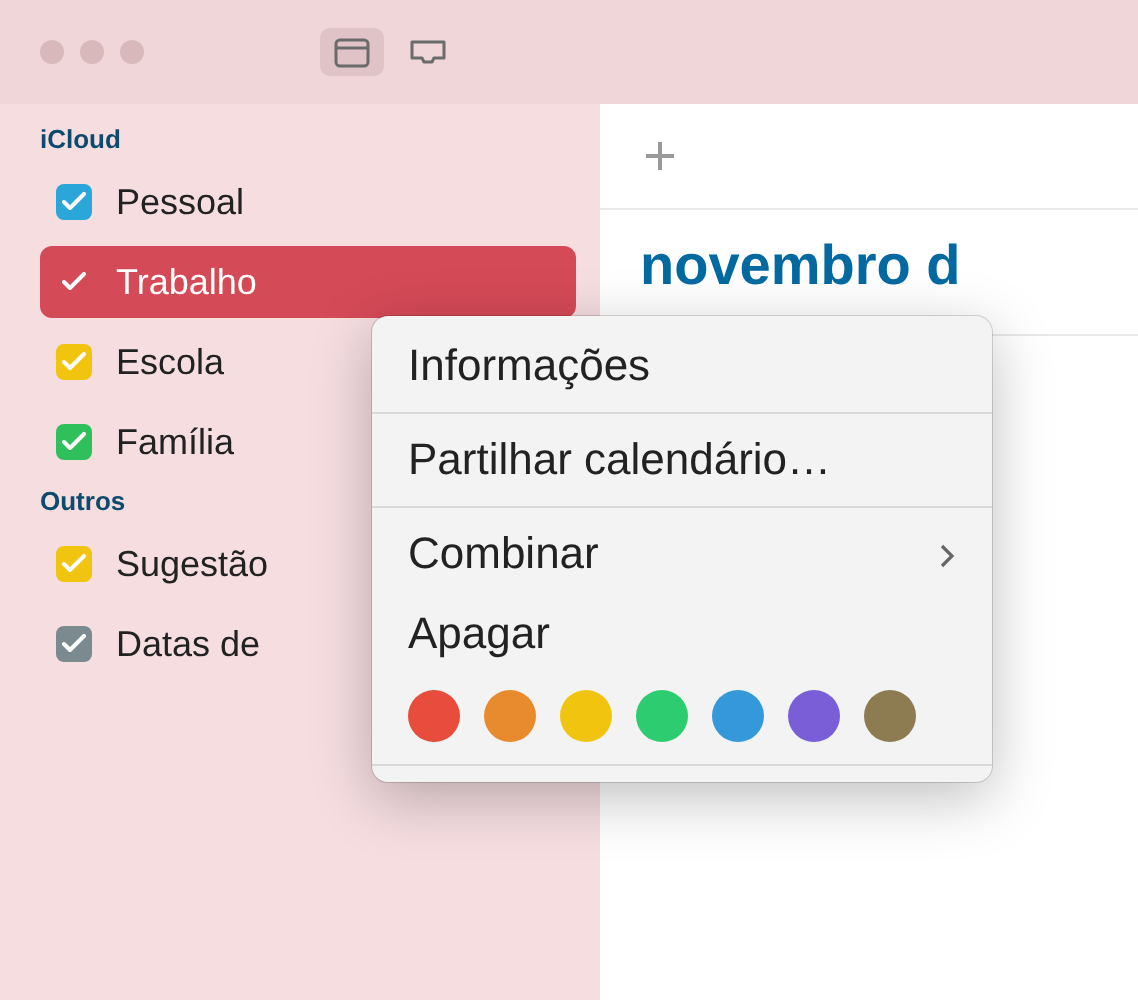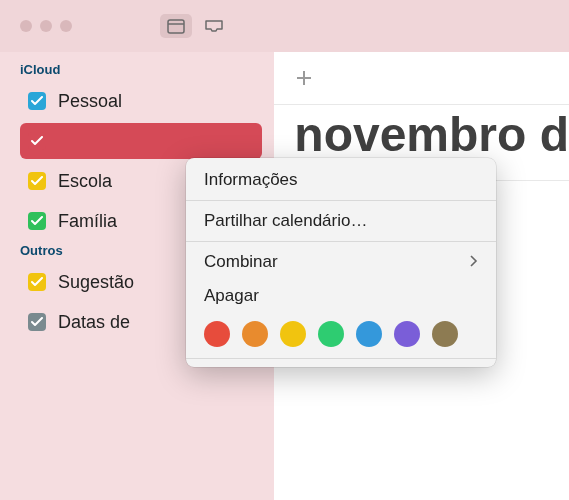--- a/index.html
+++ b/index.html
@@ -108,41 +108,41 @@
 .plus-btn {
   width: 28px;
   height: 28px;
   display: flex;
   align-items: center;
   justify-content: center;
 }
 .month-row {
   border-top: 1px solid #e8e8e8;
   border-bottom: 1px solid #e8e8e8;
-  padding: 2px 0 18px 20px;
-  font-size: 48px;
+  padding: 12px 0 18px 20px;
+  font-size: 28px;
   font-weight: 700;
-  color: #404040;
+  color: #0369a1;
   white-space: nowrap;
   overflow: hidden;
 }
 .content-area {
   flex: 1;
 }
 
 .context-menu {
   position: absolute;
   left: 186px;
   top: 158px;
   width: 310px;
   background: #f3f3f3;
   border-radius: 8px;
   box-shadow: 0 8px 30px rgba(0,0,0,0.25), 0 0 0 0.5px rgba(0,0,0,0.15);
   padding: 5px 0;
-  font-size: 17px;
+  font-size: 22px;
   color: #222;
 }
 .menu-item {
   padding: 7px 18px;
   display: flex;
   align-items: center;
   justify-content: space-between;
 }
 .menu-sep {
   height: 1px;
@@ -197,20 +197,21 @@
             </svg>
           </div>
           <span>Pessoal</span>
         </div>
         <div class="cal-item selected">
           <div class="chk" style="background: rgb(213, 74, 87);">
             <svg width="12" height="10" viewBox="0 0 12 10">
               <path d="M1 5 L4 8 L11 1" fill="none" stroke="#fff" stroke-width="2" stroke-linecap="round" stroke-linejoin="round"></path>
             </svg>
           </div>
+          <span>Trabalho</span>
         </div>
         <div class="cal-item">
           <div class="chk" style="background: rgb(241, 196, 15);">
             <svg width="12" height="10" viewBox="0 0 12 10">
               <path d="M1 5 L4 8 L11 1" fill="none" stroke="#fff" stroke-width="2" stroke-linecap="round" stroke-linejoin="round"></path>
             </svg>
           </div>
           <span>Escola</span>
         </div>
         <div class="cal-item">

